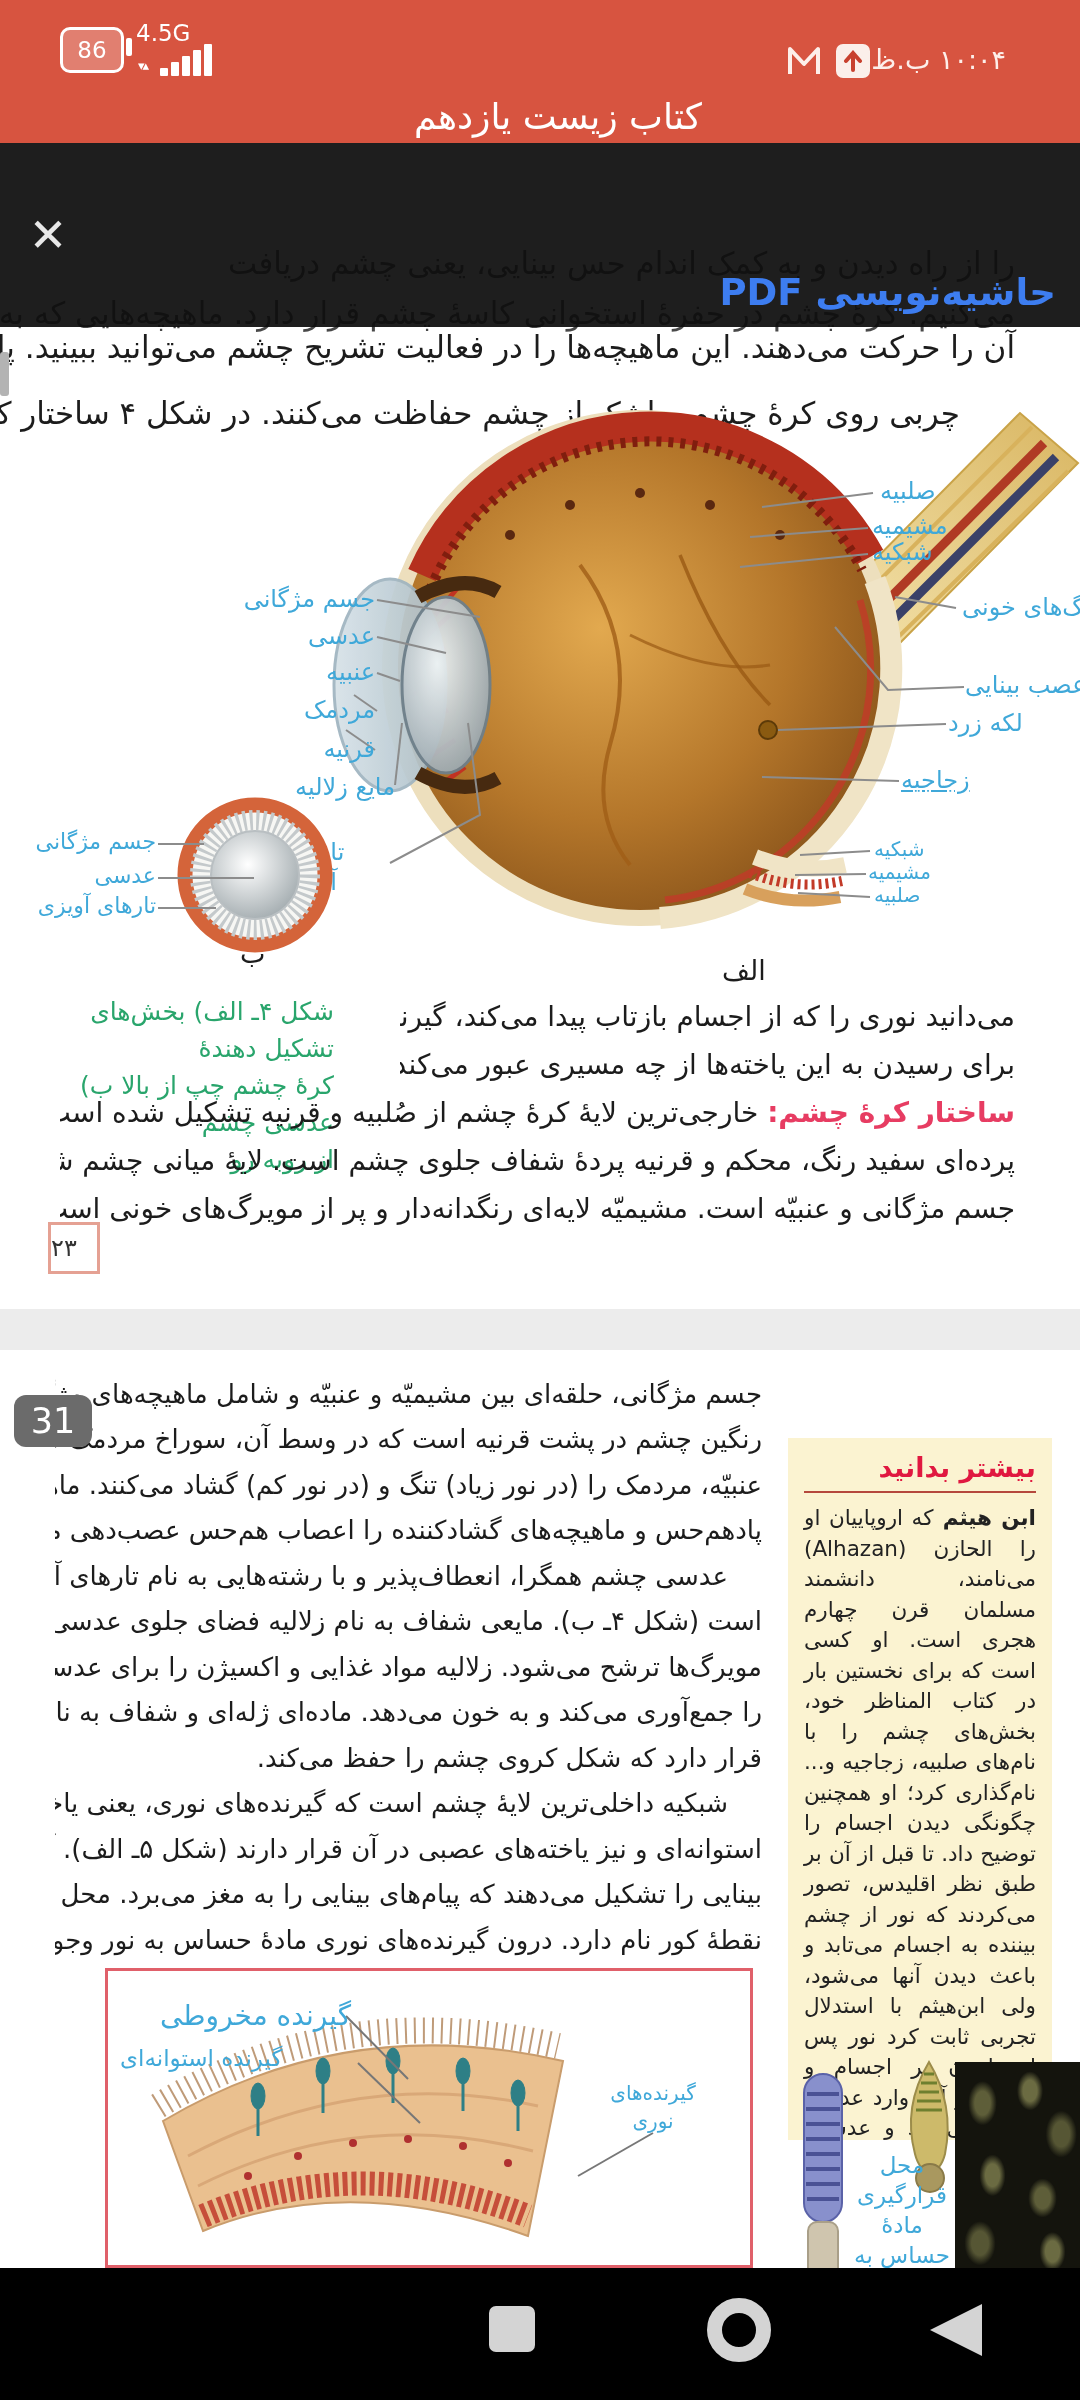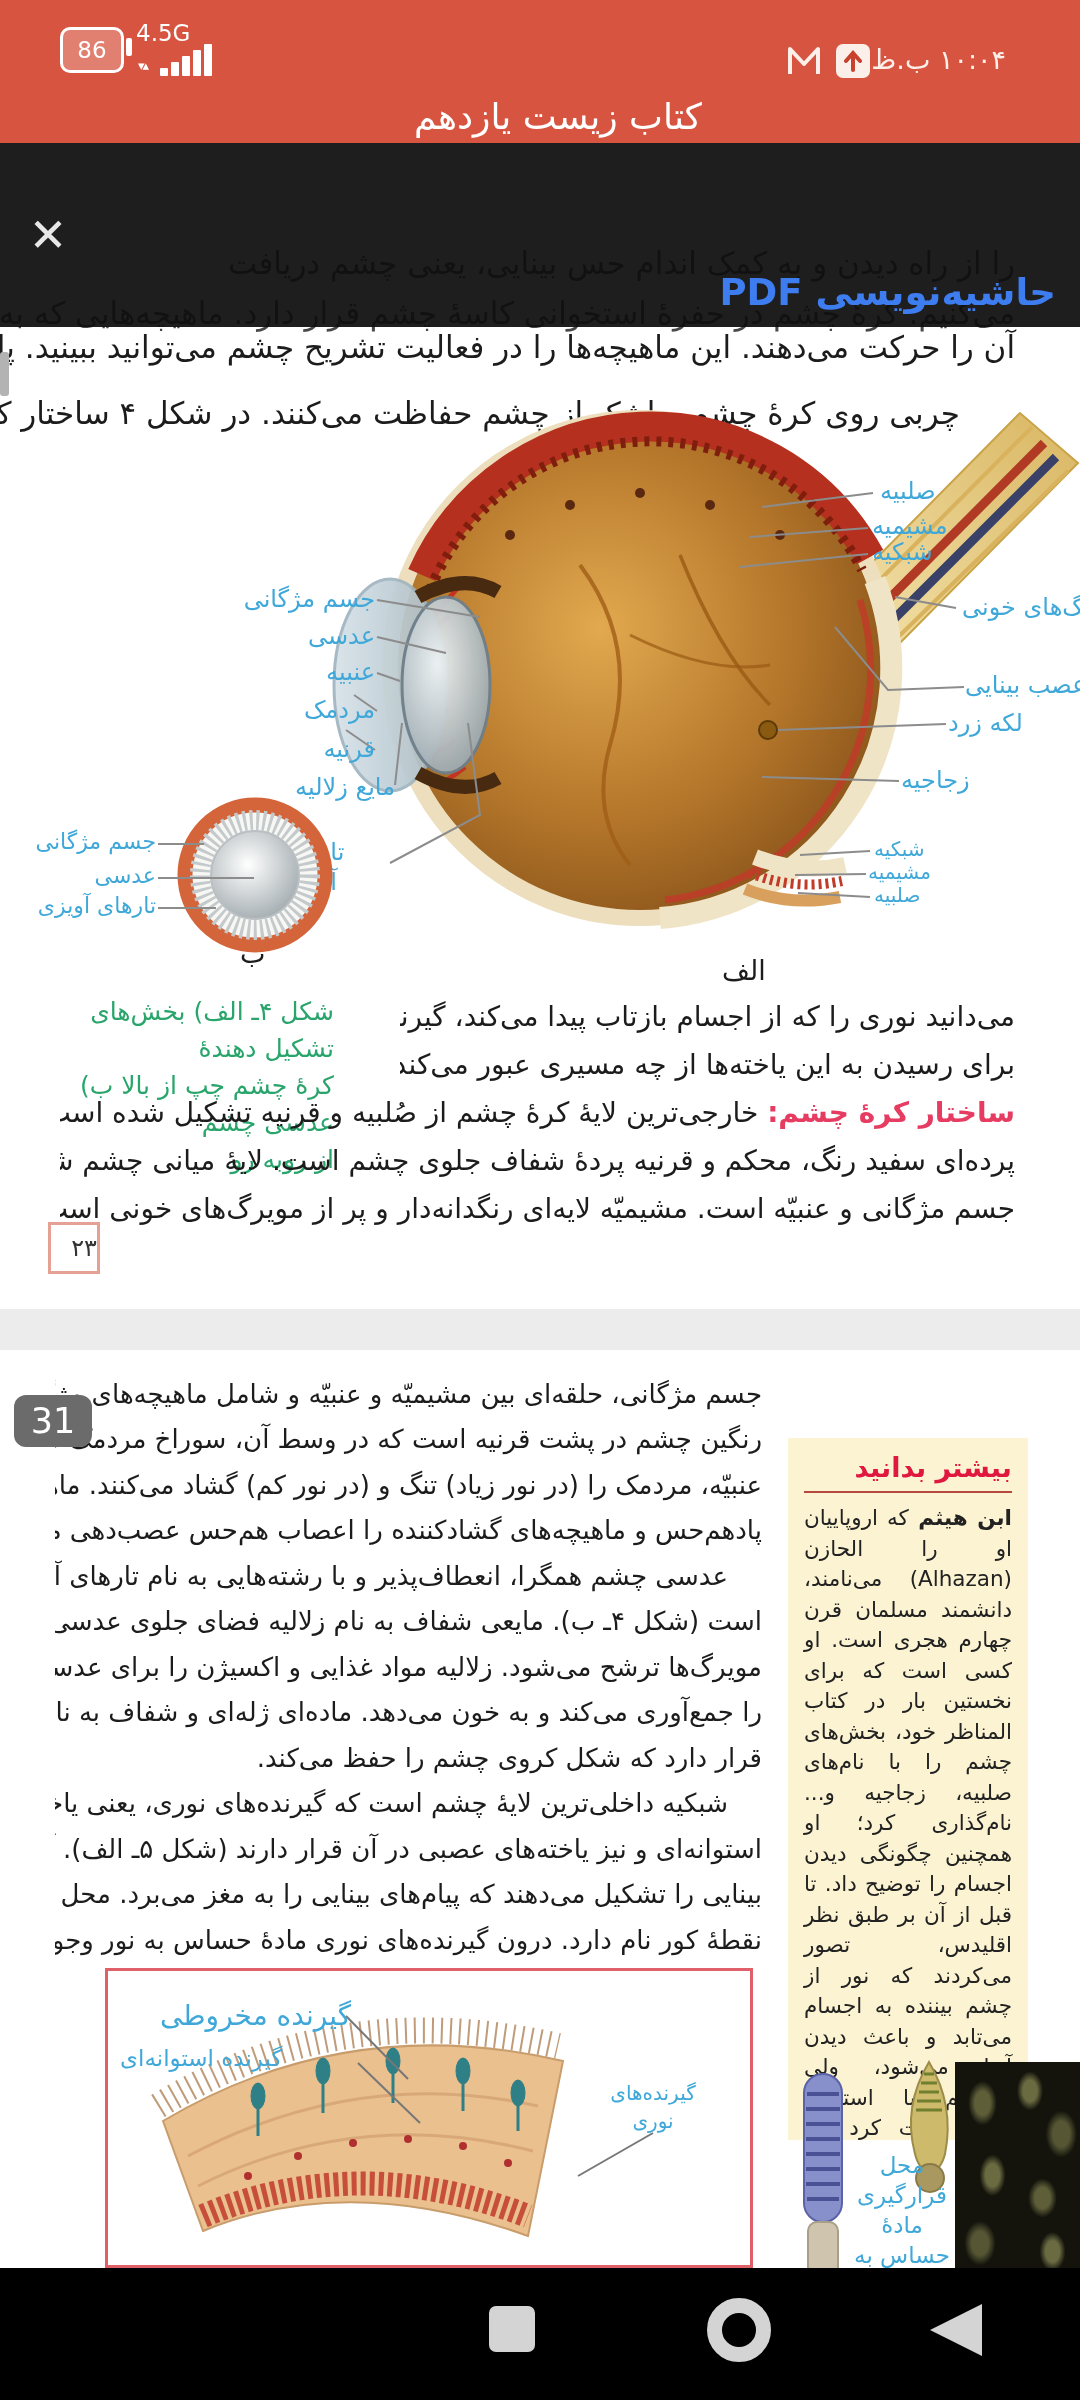--- a/index.html
+++ b/index.html
@@ -35,26 +35,26 @@
   .paratxt{color:#1C1C1C;font-size:28px;line-height:48px;white-space:nowrap;overflow:hidden;}
   .p2txt{color:#1C1C1C;font-size:26px;line-height:45.5px;white-space:nowrap;overflow:hidden;}
   .redhead{color:#E73C62;font-weight:bold;}
   .lbl{color:#3FA8D9;font-size:24px;white-space:nowrap;}
   .lblsm{color:#3FA8D9;font-size:20px;white-space:nowrap;}
   .caption{color:#29A56C;font-size:25px;line-height:37px;text-align:right;}
   .figletter{color:#1C1C1C;font-size:27px;}
   .pline{position:absolute;height:2px;background:#8C8C8C;}
   
   .printpage{left:48px;top:1079px;width:46px;height:46px;border:3px solid #E5A193;background:#fff;
-             color:#333;font-size:24px;text-align:right;line-height:46px;}
+             color:#333;font-size:24px;text-align:left;line-height:46px;}
   .viewerpage{left:14px;top:1109px;width:78px;height:52px;background:#6B6B6B;border-radius:12px;
               color:#fff;font-size:35px;text-align:center;line-height:52px;z-index:2;}
   .scrollnub{left:0;top:352px;width:9px;height:44px;background:#B3B3B3;border-radius:3px;z-index:4;}
   
-  .sidebox{left:788px;top:88px;width:240px;height:702px;background:#FBF3D1;padding:14px 16px;
+  .sidebox{left:788px;top:88px;width:264px;height:702px;background:#FBF3D1;padding:14px 16px;
            box-sizing:border-box;overflow:hidden;}
   .sidetitle{color:#E01840;font-size:27px;font-weight:bold;text-align:right;border-bottom:2px solid #B5483C;
              padding-bottom:8px;margin-bottom:10px;}
   .sidebody{color:#222;font-size:21.5px;line-height:30.5px;text-align:justify;}
   
   .fig5box{left:105px;top:618px;width:648px;height:300px;border:3px solid #E0606A;background:#fff;box-sizing:border-box;}
   .photo{left:955px;top:712px;width:125px;height:206px;background:#14140D;
     background-image:
       radial-gradient(22px 34px at 22% 20%,#5E5E39 35%,transparent 65%),
       radial-gradient(20px 30px at 60% 14%,#6B6B42 35%,transparent 65%),
@@ -195,21 +195,21 @@
   <div class="abs lbl" style="right:705px;top:592px;">قرنیه</div>
   <div class="abs lbl" style="right:685px;top:630px;">مایع زلالیه</div>
   <div class="abs lbl rtl" style="right:690px;top:694px;width:110px;white-space:normal;text-align:left;line-height:30px;">تارهای آویزی</div>
 
   <div class="abs lbl" style="left:880px;top:334px;">صلبیه</div>
   <div class="abs lbl" style="left:872px;top:369px;">مشیمیه</div>
   <div class="abs lbl" style="left:872px;top:395px;">شبکیه</div>
   <div class="abs lbl" style="left:962px;top:450px;">رگ‌های خونی</div>
   <div class="abs lbl" style="left:965px;top:528px;">عصب بینایی</div>
   <div class="abs lbl" style="left:948px;top:566px;">لکه زرد</div>
-  <div class="abs lbl" style="left:901px;top:623px;">زجاجیه</div>
+  <div class="abs lbl" style="left:901px;top:623px;text-decoration:underline;">زجاجیه</div>
 
   <div class="abs lblsm" style="left:874px;top:694px;">شبکیه</div>
   <div class="abs lblsm" style="left:868px;top:717px;">مشیمیه</div>
   <div class="abs lblsm" style="left:874px;top:740px;">صلبیه</div>
 
   <div class="abs figletter" style="left:722px;top:812px;">الف</div>
 
   <svg class="abs" style="left:168px;top:645px;" width="175" height="175" viewBox="0 0 175 175">
     <defs>
       <radialGradient id="gLens2" cx="42%" cy="38%" r="75%">

